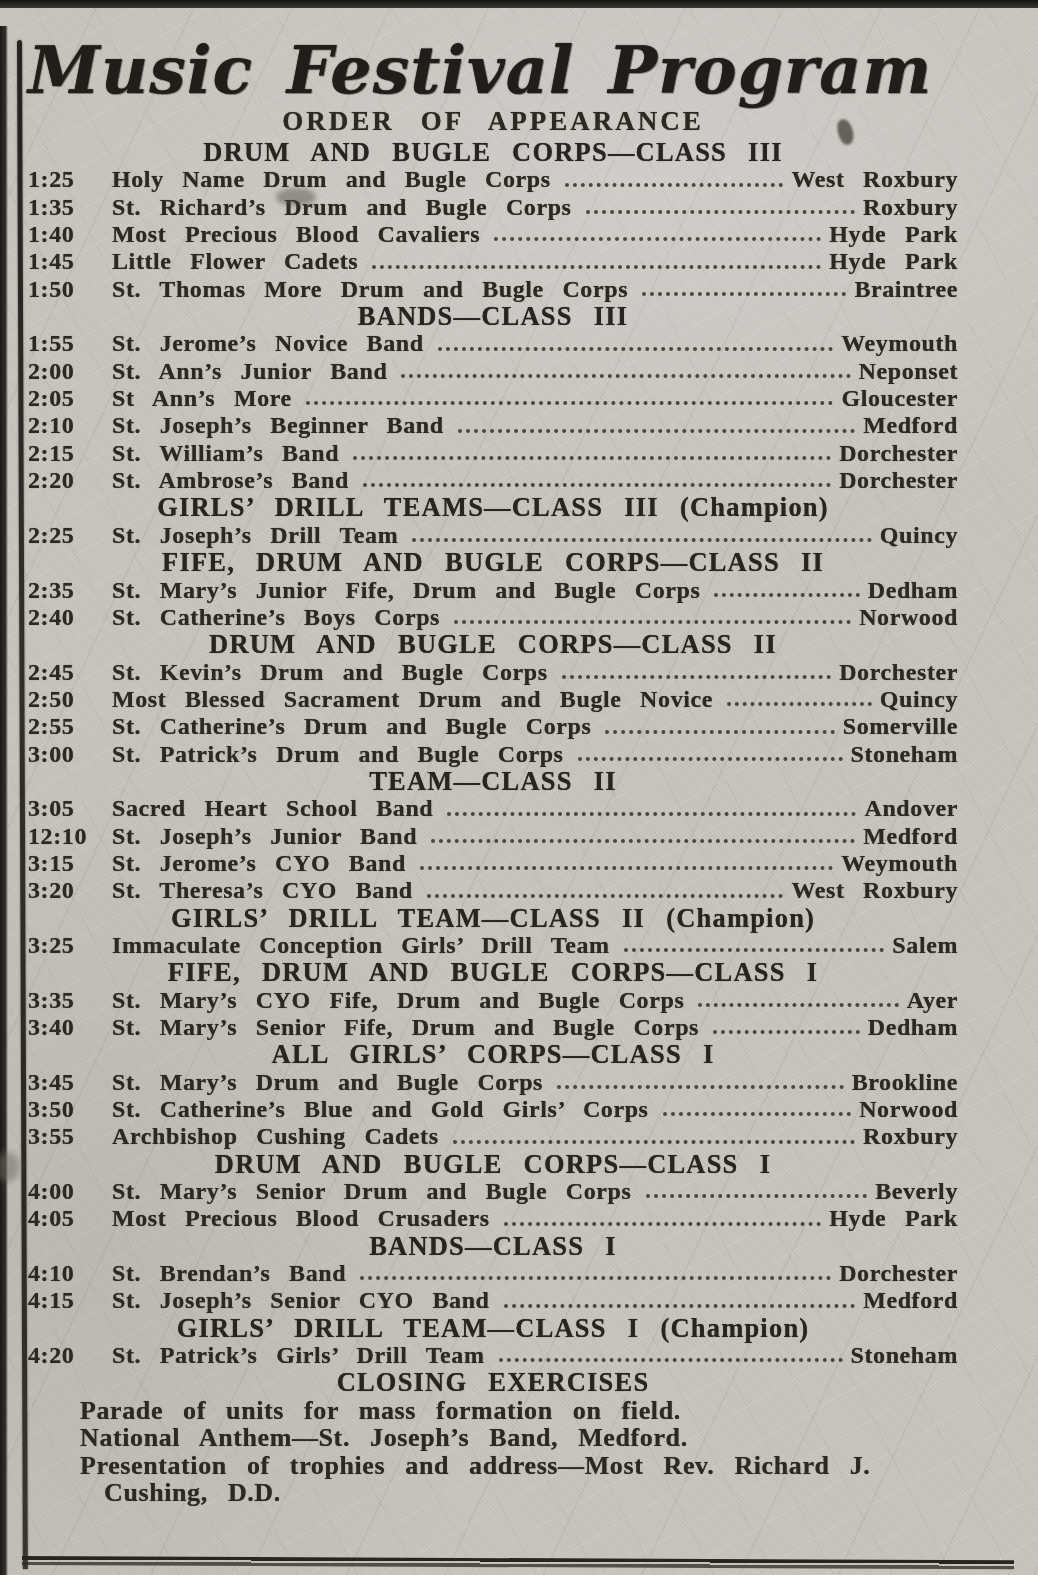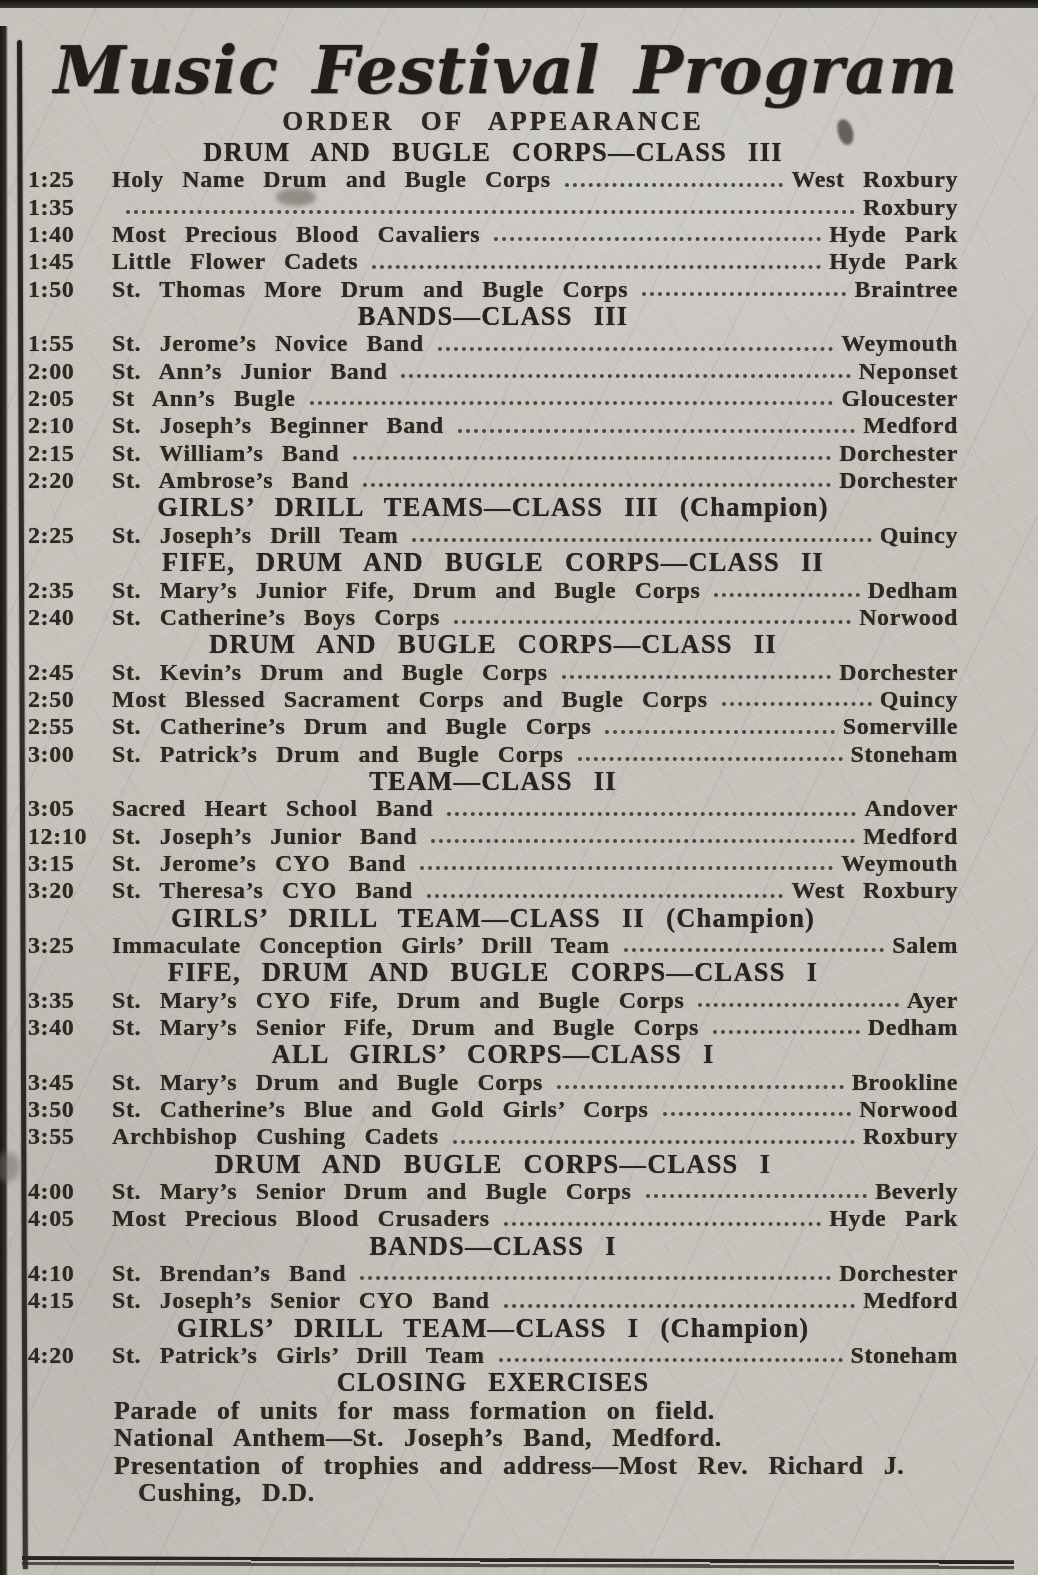--- a/index.html
+++ b/index.html
@@ -27,21 +27,21 @@
   .bottom-rule{position:absolute;left:22px;bottom:10px;width:992px;height:9px;
     background:linear-gradient(180deg,#282520 0,#282520 3.5px,rgba(0,0,0,0) 3.5px,rgba(0,0,0,0) 5.5px,rgba(44,41,35,.75) 5.5px,rgba(44,41,35,.75) 8px);
     transform:rotate(0.25deg);transform-origin:left center;}
   .ink-blemish{position:absolute;background:#4c4840;border-radius:45% 60% 50% 55%;filter:blur(1px);}
   .blem-a{left:838px;top:119px;width:15px;height:26px;transform:rotate(-12deg);opacity:.8;}
   .blem-b{left:276px;top:188px;width:40px;height:18px;border-radius:50%;opacity:.45;filter:blur(2.5px);}
   .blem-c{left:-6px;top:1152px;width:26px;height:30px;border-radius:50%;opacity:.5;filter:blur(3px);background:#6e6b64;}
 
   .content{position:absolute;left:28px;top:32px;width:930px;}
   .page-title{
-    margin:2px 0 0;text-align:right;
+    margin:2px 0 0;text-align:left;
     font-family:"DejaVu Serif",serif;font-style:italic;font-weight:700;
     font-size:65px;line-height:72px;letter-spacing:1px;word-spacing:10px;
     color:#211e19;text-shadow:0 0 1.2px rgba(33,30,25,.85), 1px 1px 0.5px rgba(33,30,25,.35);
   }
   .subtitle{
     text-align:center;font-weight:700;
     font-size:27px;line-height:30px;letter-spacing:3px;word-spacing:.6em;
     text-shadow:0 0 .8px rgba(44,41,34,.8);
   }
   .sections{margin-top:3px;}
@@ -56,21 +56,21 @@
     font-size:24px;line-height:27.35px;letter-spacing:.6px;word-spacing:.5em;
     text-shadow:0 0 .8px rgba(44,41,34,.75);
   }
   .entry-time{flex:0 0 84px;}
   .entry-name{white-space:nowrap;}
   .entry-leader{flex:1 1 auto;min-width:16px;position:relative;margin:0 6px 0 12px;}
   .entry-leader::after{content:"";position:absolute;left:2px;right:2px;bottom:7px;
     border-bottom:4.5px dotted rgba(56,52,44,.88);}
   .entry-place{white-space:nowrap;}
   .closing-heading{margin-top:0;}
-  .closing-lines{margin-left:86px;width:858px;}
+  .closing-lines{margin-left:52px;width:858px;}
   .closing-line{
     font-weight:700;font-size:26px;line-height:27.35px;letter-spacing:.6px;word-spacing:.5em;
     padding-left:24px;text-indent:-24px;
     text-shadow:0 0 .8px rgba(44,41,34,.75);
   }
 </style>
 </head>
 <body>
 
 <div class="page">
@@ -85,20 +85,21 @@
     <div class="sections">
         <div class="section-heading">DRUM AND BUGLE CORPS—CLASS III</div>
         <div class="entry-row">
           <span class="entry-time">1:25</span>
           <span class="entry-name">Holy Name Drum and Bugle Corps</span>
           <span class="entry-leader"></span>
           <span class="entry-place">West Roxbury</span>
         </div>
         <div class="entry-row">
           <span class="entry-time">1:35</span>
+          <span class="entry-name">St. Richard’s Drum and Bugle Corps</span>
           <span class="entry-leader"></span>
           <span class="entry-place">Roxbury</span>
         </div>
         <div class="entry-row">
           <span class="entry-time">1:40</span>
           <span class="entry-name">Most Precious Blood Cavaliers</span>
           <span class="entry-leader"></span>
           <span class="entry-place">Hyde Park</span>
         </div>
         <div class="entry-row">
@@ -121,21 +122,21 @@
           <span class="entry-place">Weymouth</span>
         </div>
         <div class="entry-row">
           <span class="entry-time">2:00</span>
           <span class="entry-name">St. Ann’s Junior Band</span>
           <span class="entry-leader"></span>
           <span class="entry-place">Neponset</span>
         </div>
         <div class="entry-row">
           <span class="entry-time">2:05</span>
-          <span class="entry-name">St Ann’s Bugle</span>
+          <span class="entry-name">St Ann’s More</span>
           <span class="entry-leader"></span>
           <span class="entry-place">Gloucester</span>
         </div>
         <div class="entry-row">
           <span class="entry-time">2:10</span>
           <span class="entry-name">St. Joseph’s Beginner Band</span>
           <span class="entry-leader"></span>
           <span class="entry-place">Medford</span>
         </div>
         <div class="entry-row">
@@ -172,21 +173,21 @@
         </div>
         <div class="section-heading">DRUM AND BUGLE CORPS—CLASS II</div>
         <div class="entry-row">
           <span class="entry-time">2:45</span>
           <span class="entry-name">St. Kevin’s Drum and Bugle Corps</span>
           <span class="entry-leader"></span>
           <span class="entry-place">Dorchester</span>
         </div>
         <div class="entry-row">
           <span class="entry-time">2:50</span>
-          <span class="entry-name">Most Blessed Sacrament Corps and Bugle Corps</span>
+          <span class="entry-name">Most Blessed Sacrament Drum and Bugle Novice</span>
           <span class="entry-leader"></span>
           <span class="entry-place">Quincy</span>
         </div>
         <div class="entry-row">
           <span class="entry-time">2:55</span>
           <span class="entry-name">St. Catherine’s Drum and Bugle Corps</span>
           <span class="entry-leader"></span>
           <span class="entry-place">Somerville</span>
         </div>
         <div class="entry-row">

